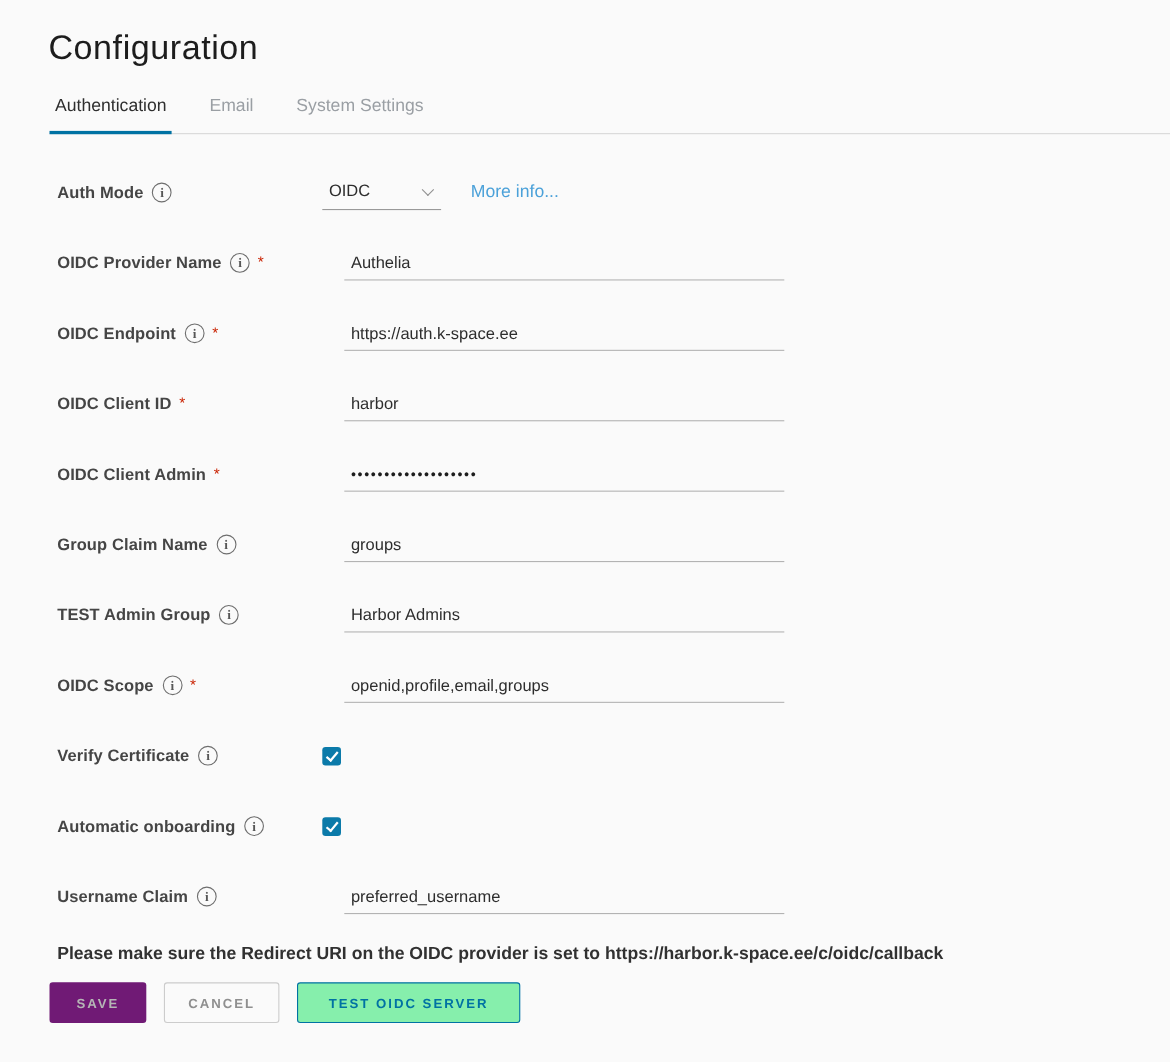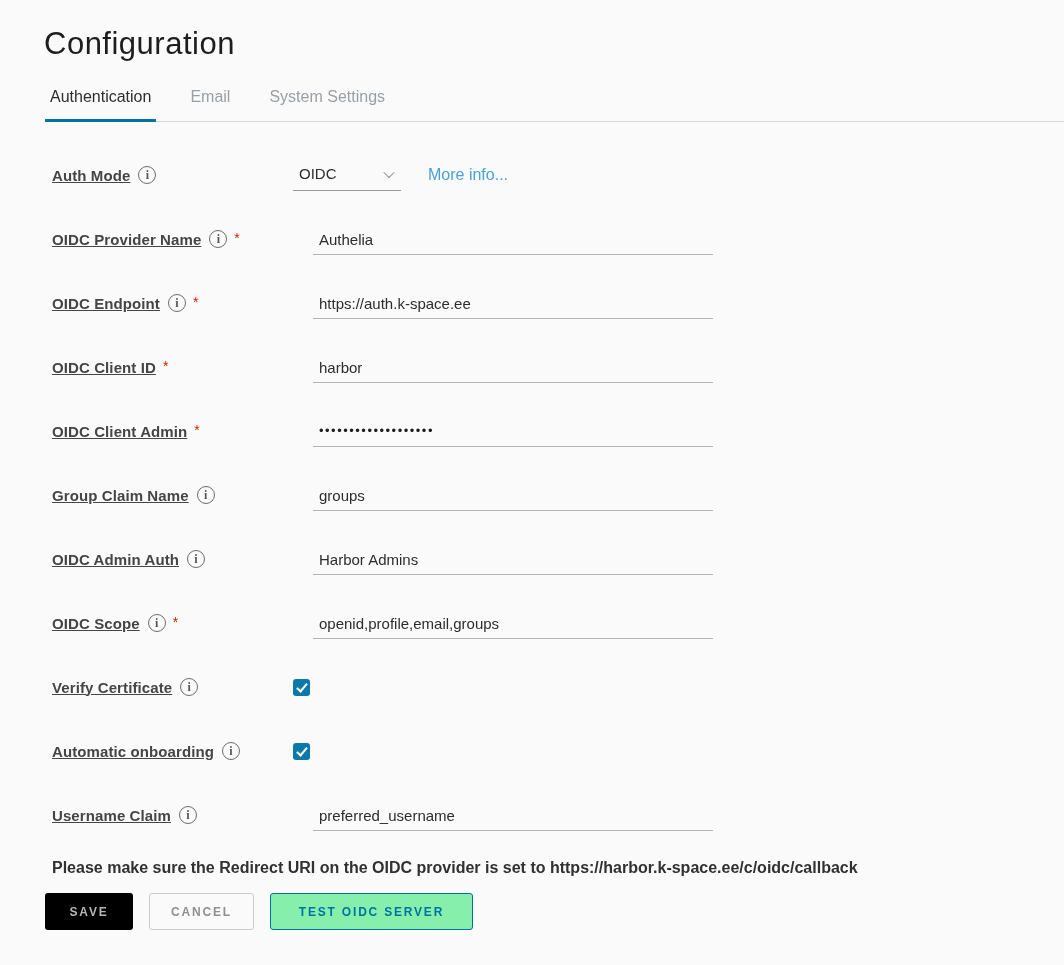--- a/index.html
+++ b/index.html
@@ -53,21 +53,21 @@
   }
   .label-col {
     flex: 0 0 241px;
     display: flex;
     align-items: center;
     font-size: 15px;
     font-weight: 700;
     color: #454545;
     letter-spacing: 0.1px;
   }
-  .label-col .label-text { white-space: nowrap; text-decoration: underline; }
+  .label-col .label-text { white-space: nowrap; }
   .info-icon {
     width: 18px; height: 18px;
     border: 1px solid #6d6d6d;
     border-radius: 50%;
     display: inline-flex;
     align-items: center;
     justify-content: center;
     margin-left: 8px;
     color: #565656;
     font-family: "Liberation Serif", serif;
@@ -167,21 +167,21 @@
     letter-spacing: 1.8px;
     text-transform: uppercase;
     display: inline-flex;
     align-items: center;
     justify-content: center;
     cursor: pointer;
     background: transparent;
   }
   .btn-save {
     width: 88px;
-    background: #000000;
+    background: #701a75;
     border: none;
     color: #b5b5b5;
     cursor: default;
   }
   .btn-cancel {
     width: 105px;
     margin-left: 16px;
     border: 1px solid #ccc;
     color: #8f8f8f;
   }
@@ -266,21 +266,21 @@
       <span class="label-text">Group Claim Name</span>
       <span class="info-icon">i</span>
 
     </div>
     <div class="control-col">
           <input type="text" class="text-input" value="groups" style="">
         </div>
   </div>
       <div class="field-row">
     <div class="label-col">
-      <span class="label-text">OIDC Admin Auth</span>
+      <span class="label-text">TEST Admin Group</span>
       <span class="info-icon">i</span>
 
     </div>
     <div class="control-col">
           <input type="text" class="text-input" value="Harbor Admins" style="">
         </div>
   </div>
       <div class="field-row">
     <div class="label-col">
       <span class="label-text">OIDC Scope</span>

